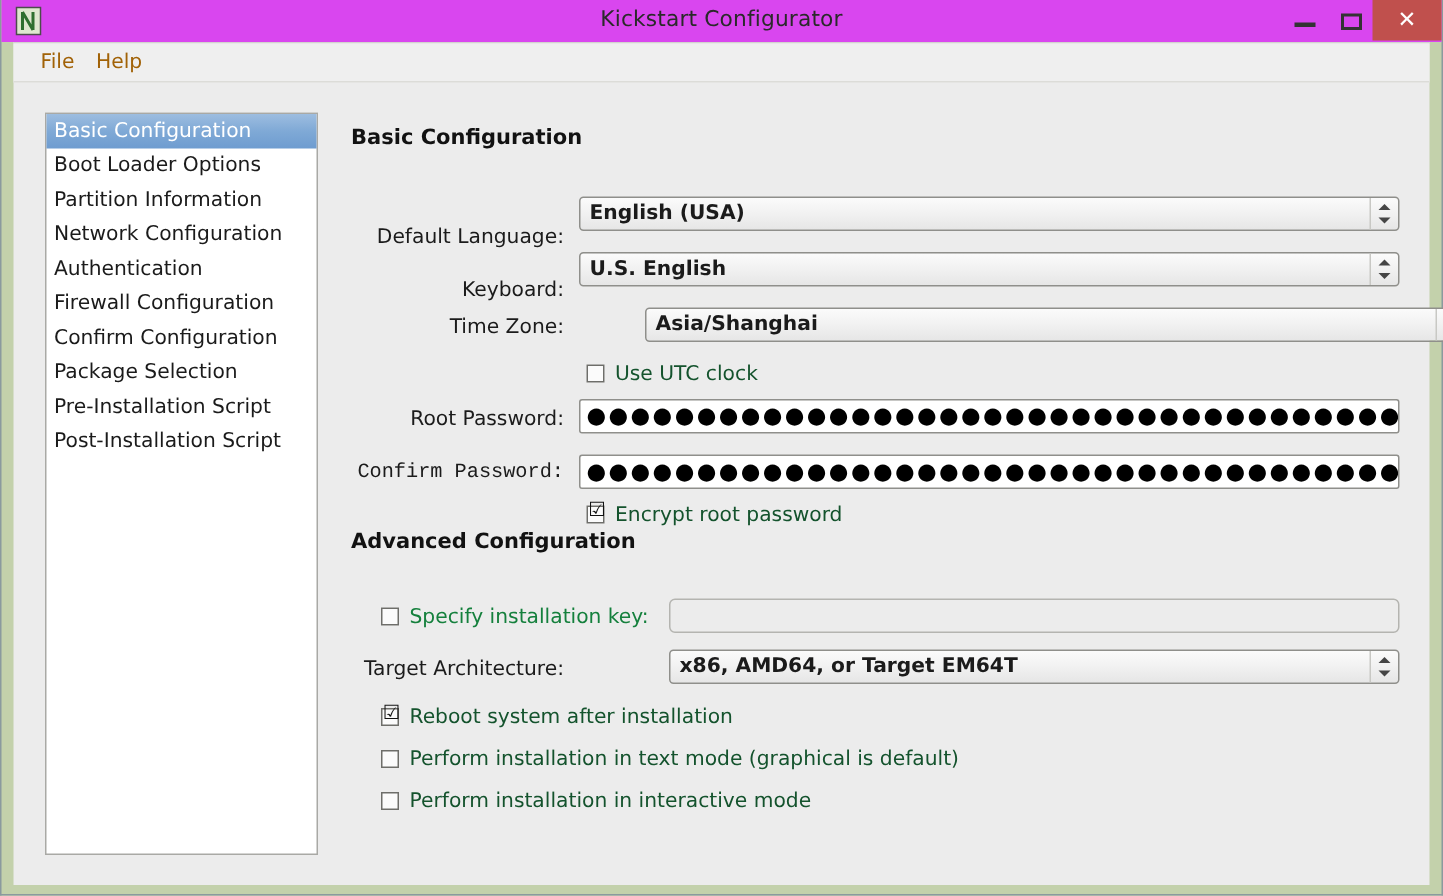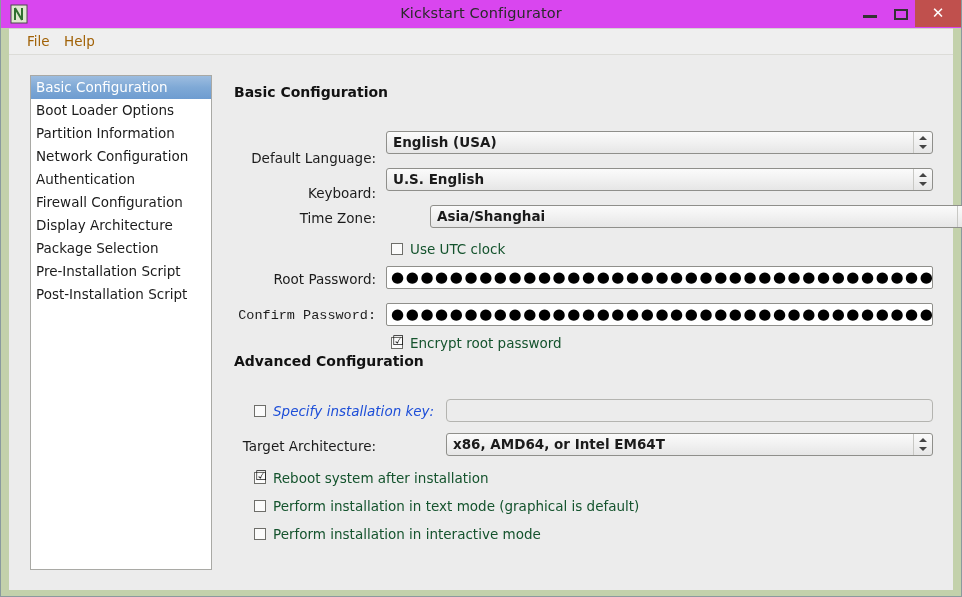--- a/index.html
+++ b/index.html
@@ -202,22 +202,21 @@
     width: 12px; height: 14px;
     line-height: 14px; text-align: center;
     font-size: 13px; color: #111;
   }
   .cbrow .lbl {
     position: absolute; left: 19px; top: 0;
     height: 18px; line-height: 17px;
     font-size: 13.5px; color: #14532d;
   }
   .cbrow .lbl.rightcolon {
-    color: #1d4ed8;
-    font-style: italic;
+    color: #15803d;
   }
 </style>
 </head>
 <body>
 
 <div id="window">
 
   <div id="titlebar">
     <svg id="app-icon" viewBox="0 0 18 20">
       <rect x="1" y="1" width="16" height="18" fill="#dfe7cf" stroke="#4c4c4c" stroke-width="1"></rect>
@@ -243,21 +242,21 @@
       <div class="menuitem" id="menu-help">Help</div>
     </div>
 
     <div id="sidebar">
       <div class="side-item selected">Basic Configuration</div>
       <div class="side-item">Boot Loader Options</div>
       <div class="side-item">Partition Information</div>
       <div class="side-item">Network Configuration</div>
       <div class="side-item">Authentication</div>
       <div class="side-item">Firewall Configuration</div>
-      <div class="side-item">Display Architecture</div>
+      <div class="side-item">Confirm Configuration</div>
       <div class="side-item">Package Selection</div>
       <div class="side-item">Pre-Installation Script</div>
       <div class="side-item">Post-Installation Script</div>
     </div>
 
     <div id="panel">
 
       <div class="section-title" id="title-basic">Basic Configuration</div>
 
       <div class="flabel" style="left:-36px; top:75px;">Default Language:</div>
@@ -316,21 +315,21 @@
       <div class="cbrow" style="left:42px; top:328px;">
         <span class="box">
             <span class="tick"></span>
           </span>
         <span class="lbl rightcolon">Specify installation key:</span>
       </div>
       <div class="entry disabled" style="left:234px; top:324px; width:487px;"></div>
 
       <div class="flabel" style="left:-36px; top:363px;">Target Architecture:</div>
       <div class="combo" style="left:234px; top:358px; width:487px;">
-        <div class="val">x86, AMD64, or Intel EM64T</div>
+        <div class="val">x86, AMD64, or Target EM64T</div>
         <div class="arrows">
             <span class="up"></span>
             <span class="dn"></span>
           </div>
       </div>
 
       <div class="cbrow" style="left:42px; top:395px;">
         <span class="box">
             <span class="tick">☑</span>
           </span>

